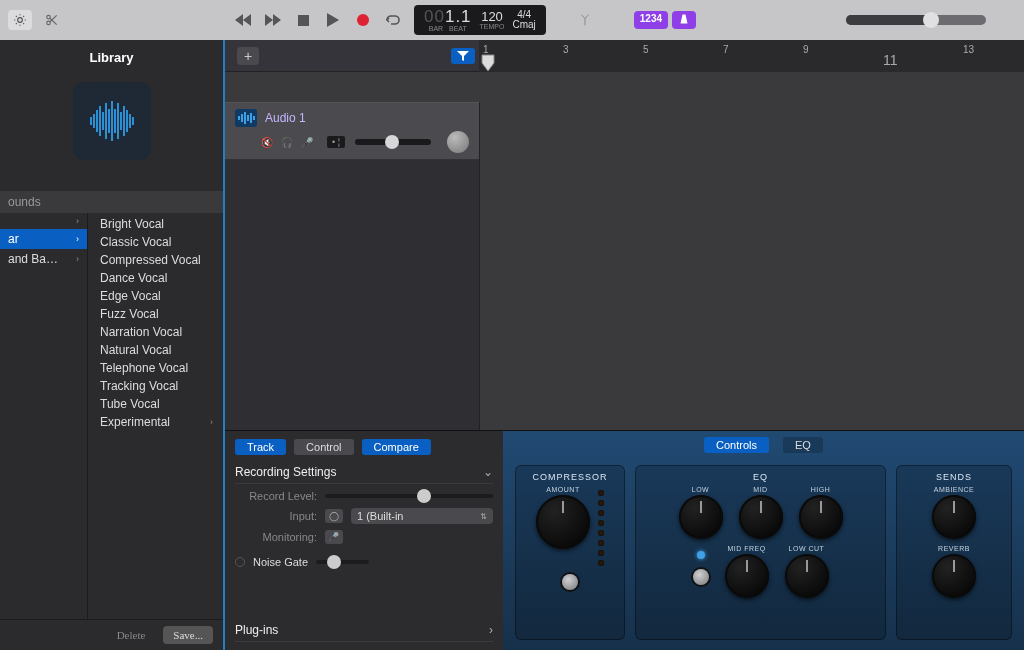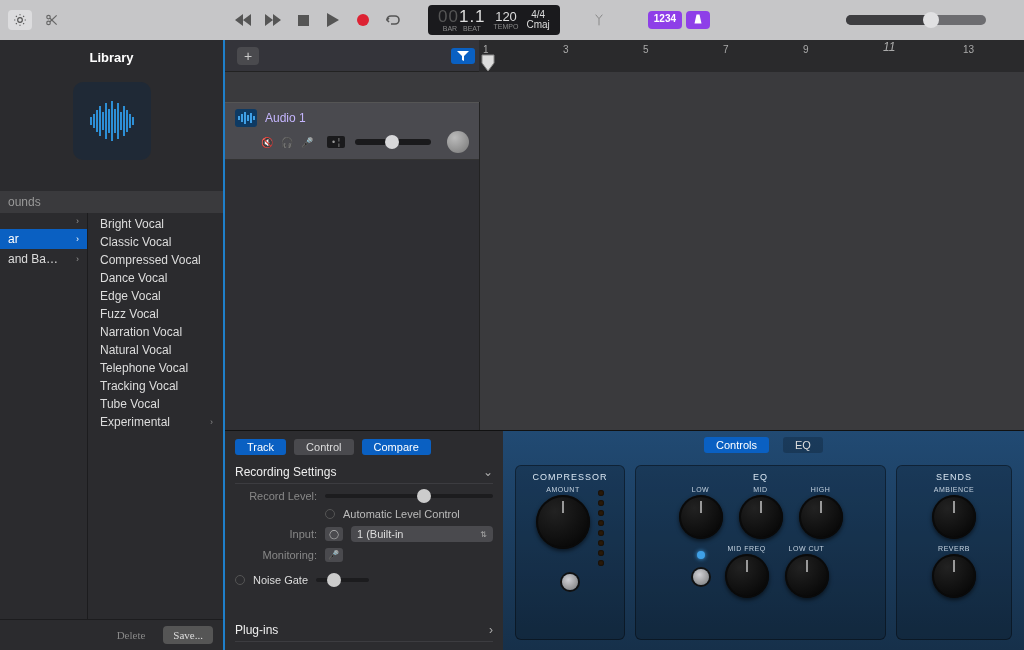--- a/index.html
+++ b/index.html
@@ -3,21 +3,21 @@
 <meta charset="utf-8">
 <style>
 * { margin: 0; padding: 0; box-sizing: border-box; font-family: -apple-system, "Helvetica Neue", Arial, sans-serif; }
 body { width: 1024px; height: 650px; background: #2a2a2a; color: #c8c8c8; font-size: 12px; overflow: hidden; }
 
 
 .topbar { height: 40px; background: #c6c6c8; display: flex; align-items: center; padding: 0 8px; gap: 8px; }
 .top-btn { width: 24px; height: 20px; background: #dcdcde; border-radius: 4px; display: flex; align-items: center; justify-content: center; color: #555; font-size: 11px; }
 .transport { display: flex; align-items: center; gap: 8px; margin-left: 160px; }
 .tctl { width: 22px; height: 22px; display: flex; align-items: center; justify-content: center; color: #555; }
-.lcd { margin-left: 16px; height: 30px; background: #1a1a1d; border-radius: 4px; display: flex; align-items: center; gap: 8px; padding: 0 10px; color: #ddd; }
+.lcd { margin-left: 2px; height: 30px; background: #1a1a1d; border-radius: 4px; display: flex; align-items: center; gap: 8px; padding: 0 10px; color: #ddd; }
 .lcd-col { display: flex; flex-direction: column; align-items: center; line-height: 1; }
 .lcd-big { font-size: 17px; font-weight: 300; letter-spacing: 1px; }
 .lcd-sm  { font-size: 7px; color: #888; text-transform: uppercase; }
 .lcd-med { font-size: 13px; }
 .badges { display: flex; gap: 4px; margin-left: 30px; }
 .badge { background: #8e3fe8; color: #fff; border-radius: 4px; padding: 2px 6px; font-size: 10px; font-weight: 600; }
 .mainvol { margin-left: auto; width: 140px; height: 10px; background: #6c6c70; border-radius: 5px; position: relative; margin-right: 30px;}
 .mainvol .fill { position:absolute; left:0; top:0; bottom:0; width:58%; background:#3d3d40; border-radius:5px 0 0 5px;}
 .mainvol .thumb { position: absolute; top: -3px; left: 55%; width: 16px; height: 16px; background: #e0e0e2; border-radius: 50%; }
 
@@ -296,21 +296,21 @@
           <svg width="14" height="18" viewBox="0 0 14 18">
               <path d="M1 1h12v8l-6 8-6-8z" fill="#ddd" stroke="#888"></path>
             </svg>
         </div>
         <div id="ruler-ticks">
             <span style="position: absolute; top: 4px; left: 4px; color: rgb(170, 170, 170); font-size: 10px;">1</span>
             <span style="position: absolute; top: 4px; left: 84px; color: rgb(170, 170, 170); font-size: 10px;">3</span>
             <span style="position: absolute; top: 4px; left: 164px; color: rgb(170, 170, 170); font-size: 10px;">5</span>
             <span style="position: absolute; top: 4px; left: 244px; color: rgb(170, 170, 170); font-size: 10px;">7</span>
             <span style="position: absolute; top: 4px; left: 324px; color: rgb(170, 170, 170); font-size: 10px;">9</span>
-            <span style="position: absolute; top: 0; left: 404px; color: rgb(170, 170, 170); font-size: 12px; font-style: italic;">11</span>
+            <span style="position: absolute; top: 12px; left: 404px; color: rgb(170, 170, 170); font-size: 14px;">11</span>
             <span style="position: absolute; top: 4px; left: 484px; color: rgb(170, 170, 170); font-size: 10px;">13</span>
           </div>
       </div>
     </div>
 
     <div class="tracklane" style="margin-top:30px;">
       <div class="trackhead">
         <div class="row1">
           <div class="chip">
             <div class="wave-icon" style="height:14px;">
@@ -354,25 +354,20 @@
           <span>Recording Settings</span>
           <span class="disclose">⌄</span>
         </div>
         <div class="settings-row">
           <span class="lbl">Record Level:</span>
           <div class="sl">
               <div class="thumb"></div>
             </div>
         </div>
         <div class="settings-row">
-          <span class="lbl"></span>
-          <span class="radio"></span>
-          <span style="color:#bbb;">Automatic Level Control</span>
-        </div>
-        <div class="settings-row">
           <span class="lbl">Input:</span>
           <div class="icon-sq">◯</div>
           <div class="select">
             <span>1 (Built-in</span>
             <span class="chev">⇅</span>
           </div>
         </div>
         <div class="settings-row">
           <span class="lbl">Monitoring:</span>
           <div class="icon-sq">🎤</div>

